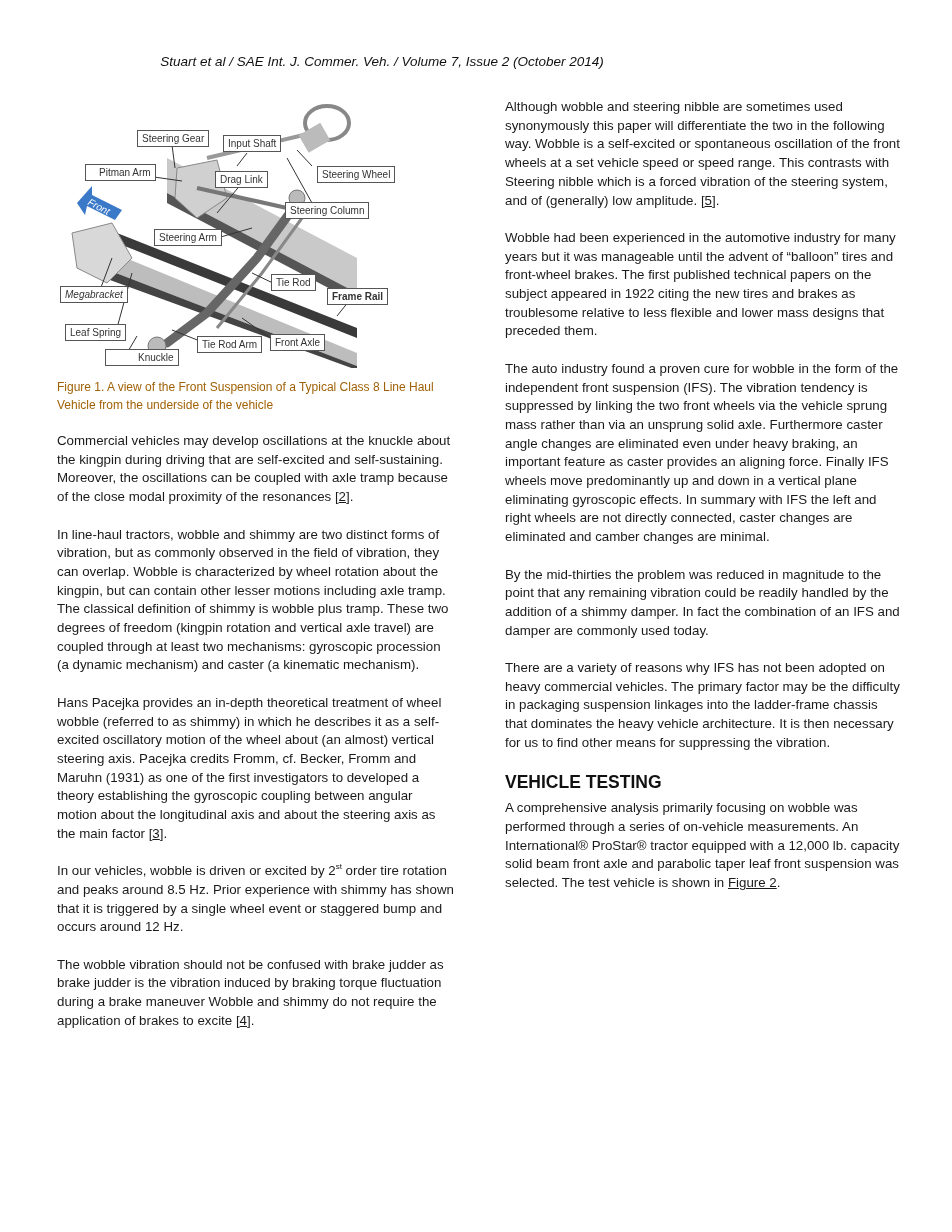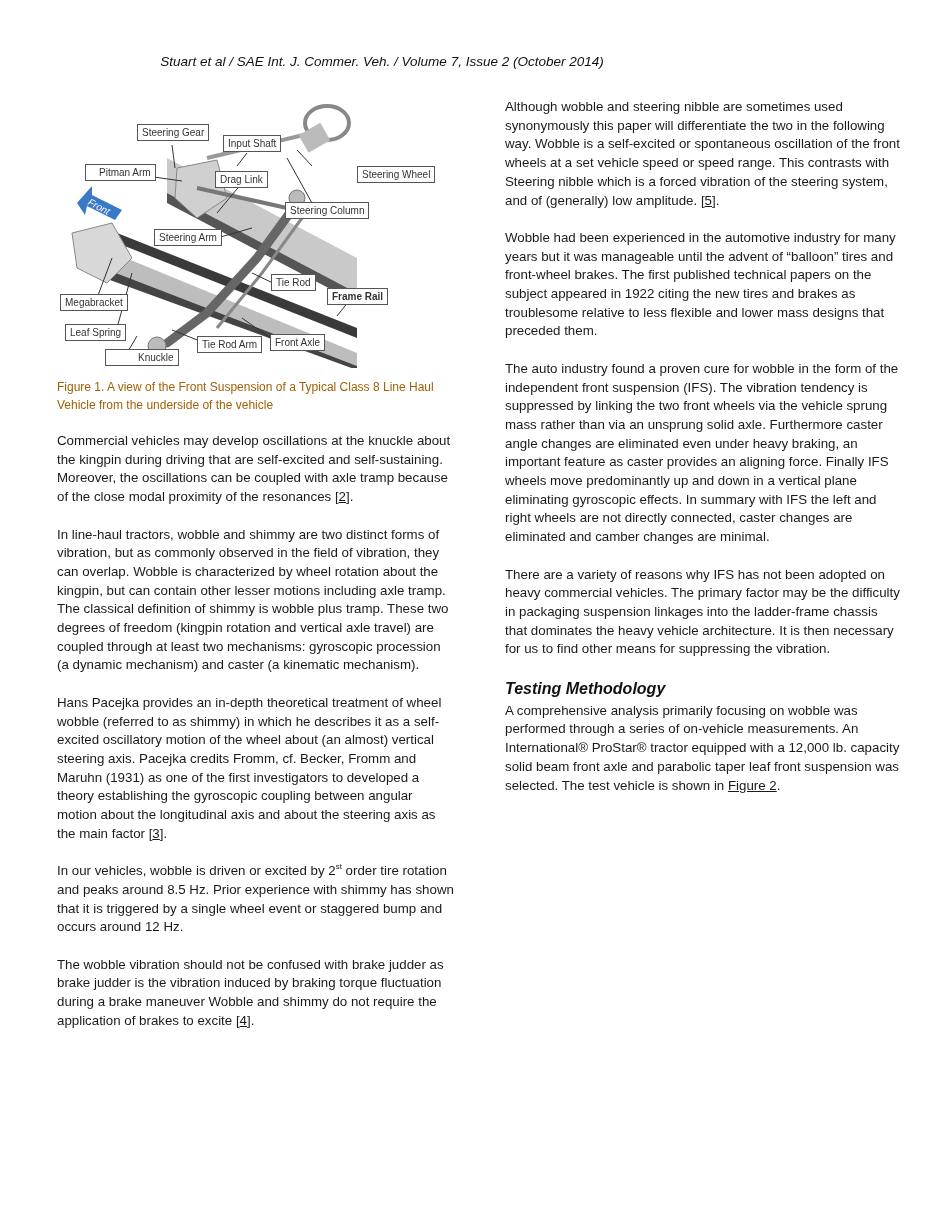--- a/index.html
+++ b/index.html
@@ -73,45 +73,46 @@
         <line x1="160" y1="140" x2="195" y2="130"></line>
         <line x1="220" y1="187" x2="195" y2="175"></line>
         <line x1="292" y1="203" x2="280" y2="218"></line>
         <line x1="40" y1="200" x2="55" y2="160"></line>
         <line x1="60" y1="230" x2="75" y2="175"></line>
         <line x1="70" y1="255" x2="80" y2="238"></line>
         <line x1="148" y1="245" x2="115" y2="232"></line>
         <line x1="220" y1="245" x2="185" y2="220"></line>
       </g>
     </svg>
-    <div class="callout" style="left:80px;top:26px;">Steering Gear</div>
+    <div class="callout" style="left:80px;top:32px;">Steering Gear</div>
     <div class="callout" style="left:166px;top:37px;">Input Shaft</div>
     <div class="callout" style="left:28px;top:66px;padding-left:13px;">Pitman Arm</div>
     <div class="callout" style="left:158px;top:73px;">Drag Link</div>
-    <div class="callout" style="left:260px;top:68px;margin-left:40px;">Steering Wheel</div>
+    <div class="callout" style="left:260px;top:68px;">Steering Wheel</div>
     <div class="callout" style="left:228px;top:104px;">Steering Column</div>
     <div class="callout" style="left:97px;top:131px;">Steering Arm</div>
     <div class="callout" style="left:214px;top:176px;">Tie Rod</div>
     <div class="callout" style="left:270px;top:190px;font-weight:bold;">Frame Rail</div>
-    <div class="callout" style="left:3px;top:196px;">Megabracket</div>
+    <div class="callout" style="left:3px;top:188px;font-style:italic;">Megabracket</div>
     <div class="callout" style="left:8px;top:226px;">Leaf Spring</div>
     <div class="callout" style="left:140px;top:238px;">Tie Rod Arm</div>
     <div class="callout" style="left:213px;top:236px;">Front Axle</div>
     <div class="callout" style="left:48px;top:251px;padding-left:32px;">Knuckle</div>
     <div style="position:absolute;left:30px;top:100px;transform:rotate(28deg);font-size:10px;color:#fff;font-style:italic;">Front</div>
   </div>
   <div class="caption">Figure 1. A view of the Front Suspension of a Typical Class 8 Line Haul Vehicle from the underside of the vehicle</div>
 
   <p><span>Commercial vehicles may develop oscillations at the knuckle about the kingpin during driving that are self-excited and self-sustaining. Moreover, the oscillations can be coupled with axle tramp because of the close modal proximity of the resonances </span>[<span class="ref">2</span>]<span>.</span></p>
   <p>In line-haul tractors, wobble and shimmy are two distinct forms of vibration, but as commonly observed in the field of vibration, they can overlap. Wobble is characterized by wheel rotation about the kingpin, but can contain other lesser motions including axle tramp. The classical definition of shimmy is wobble plus tramp. These two degrees of freedom (kingpin rotation and vertical axle travel) are coupled through at least two mechanisms: gyroscopic procession (a dynamic mechanism) and caster (a kinematic mechanism).</p>
   <p><span>Hans Pacejka provides an in-depth theoretical treatment of wheel wobble (referred to as shimmy) in which he describes it as a self-excited oscillatory motion of the wheel about (an almost) vertical steering axis. Pacejka credits Fromm, cf. Becker, Fromm and Maruhn (1931) as one of the first investigators to developed a theory establishing the gyroscopic coupling between angular motion about the longitudinal axis and about the steering axis as the main factor </span>[<span class="ref">3</span>]<span>.</span></p>
   <p><span>In our vehicles, wobble is driven or excited by 2</span><sup>st</sup><span> order tire rotation and peaks around 8.5 Hz. Prior experience with shimmy has shown that it is triggered by a single wheel event or staggered bump and occurs around 12 Hz.</span></p>
   <p><span>The wobble vibration should not be confused with brake judder as brake judder is the vibration induced by braking torque fluctuation during a brake maneuver Wobble and shimmy do not require the application of brakes to excite </span>[<span class="ref">4</span>]<span>.</span></p>
 </div>
 
 <div class="col col-right">
   <p><span>Although wobble and steering nibble are sometimes used synonymously this paper will differentiate the two in the following way. Wobble is a self-excited or spontaneous oscillation of the front wheels at a set vehicle speed or speed range. This contrasts with Steering nibble which is a forced vibration of the steering system, and of (generally) low amplitude. </span>[<span class="ref">5</span>]<span>.</span></p>
   <p>Wobble had been experienced in the automotive industry for many years but it was manageable until the advent of “balloon” tires and front-wheel brakes. The first published technical papers on the subject appeared in 1922 citing the new tires and brakes as troublesome relative to less flexible and lower mass designs that preceded them.</p>
   <p>The auto industry found a proven cure for wobble in the form of the independent front suspension (IFS). The vibration tendency is suppressed by linking the two front wheels via the vehicle sprung mass rather than via an unsprung solid axle. Furthermore caster angle changes are eliminated even under heavy braking, an important feature as caster provides an aligning force. Finally IFS wheels move predominantly up and down in a vertical plane eliminating gyroscopic effects. In summary with IFS the left and right wheels are not directly connected, caster changes are eliminated and camber changes are minimal.</p>
+  <p>By the mid-thirties the problem was reduced in magnitude to the point that any remaining vibration could be readily handled by the addition of a shimmy damper. In fact the combination of an IFS and damper are commonly used today.</p>
   <p>There are a variety of reasons why IFS has not been adopted on heavy commercial vehicles. The primary factor may be the difficulty in packaging suspension linkages into the ladder-frame chassis that dominates the heavy vehicle architecture. It is then necessary for us to find other means for suppressing the vibration.</p>
-  <h3>Testing Methodology</h3>
+  <h2 style="margin-top:14px;">VEHICLE TESTING</h2>
   <p><span>A comprehensive analysis primarily focusing on wobble was performed through a series of on-vehicle measurements. An International® ProStar® tractor equipped with a 12,000 lb. capacity solid beam front axle and parabolic taper leaf front suspension was selected. The test vehicle is shown in </span><span class="ref">Figure 2</span><span>.</span></p>
 </div>
 
 </body></html>

